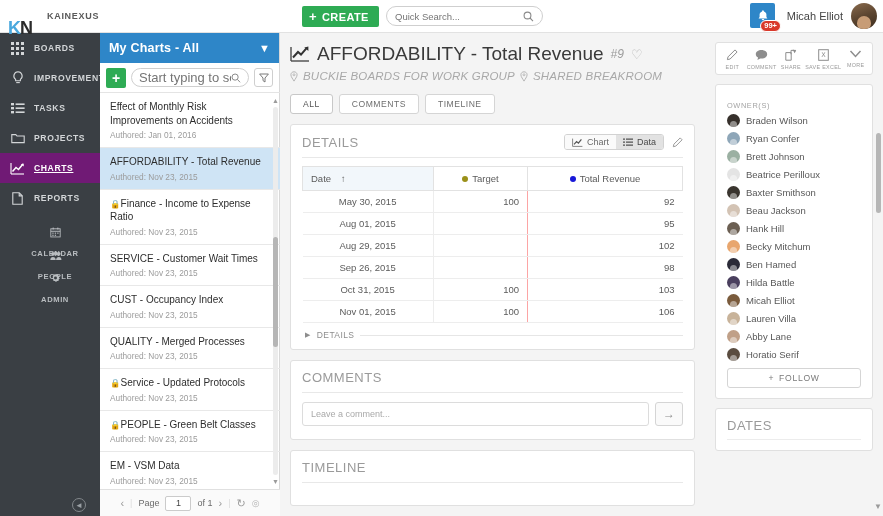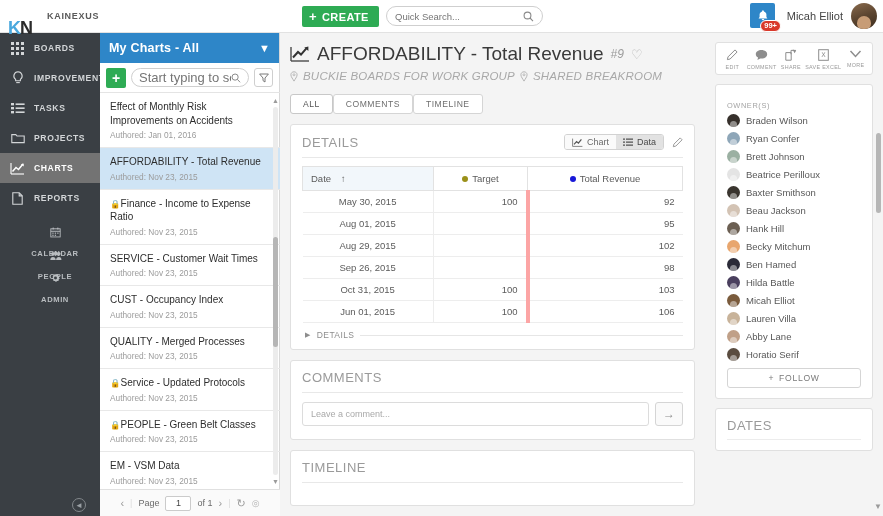--- a/index.html
+++ b/index.html
@@ -50,21 +50,21 @@
 
   
   .leftnav {
     position:absolute; left:0; top:33px; width:100px; height:483px;
     background:#3a3f44; color:#cfd2d4;
   }
   .nav-item {
     height:30px; display:flex; align-items:center; padding-left:10px; gap:9px;
     font-size:8.6px; font-weight:bold; letter-spacing:0.6px; color:#d3d6d8; cursor:pointer;
   }
-  .nav-item.active { background:#737373; color:#ffffff; }
+  .nav-item.active { background:#701a75; color:#ffffff;text-decoration:underline; }
   .nav-item.small { height:23px; font-size:7.6px; color:#b9bdc0;flex-direction:column; }
   .nav-item.small .ico { transform:scale(0.82); }
   .nav-gap { height:12px; }
   .ico { width:15px; height:15px; display:flex; align-items:center; justify-content:center; flex:0 0 15px; }
   .leftnav-foot { position:absolute; bottom:4px; left:72px; }
   .circ-ico { width:14px; height:14px; border-radius:50%; border:1.3px solid #82878b; display:flex; align-items:center; justify-content:center; font-size:8px; color:#9aa0a4; }
 
   
   .listpanel { position:absolute; left:100px; top:33px; width:180px; height:483px; background:#fff; border-right:1px solid #d8d8d8; }
   .list-head {
@@ -103,21 +103,21 @@
   .pager .sep { color:#dcdcdc; }
 
   
   .main { position:absolute; left:280px; top:33px; width:425px; height:483px; background:#f4f4f4; padding:10px 10px 0 10px; overflow:hidden; }
   .title-row { display:flex; align-items:center; gap:7px; }
   .title-ico { width:20px; height:18px; }
   .page-title { font-size:19px; color:#3a3a3a; font-weight:normal; }
   .title-num { font-size:12px; color:#9b9b9b; font-style:italic; }
   .heart { color:#bdbdbd; font-size:13px; cursor:pointer; }
   .sub-row { display:flex; align-items:center; gap:5px; margin-top:5px; color:#a8a8a8; font-size:11.5px; font-style:italic; letter-spacing:0.2px; }
-  .tabrow { display:flex; margin-top:12px; }
+  .tabrow { display:flex; gap:6px; margin-top:12px; }
   .tab {
     border:1px solid #d5d5d5; background:#fff; border-radius:3px; padding:4px 12px;
     font-size:8.6px; color:#6e6e6e; letter-spacing:0.5px; cursor:pointer;
   }
   .tab.active { background:#fff; color:#555; border-color:#c8c8c8; }
   .card { background:#fff; border:1px solid #e0e0e0; border-radius:3px; margin-top:10px; }
   .card-head { display:flex; align-items:center; padding:9px 11px 7px 11px; }
   .card-title { font-size:13px; color:#9a9a9a; letter-spacing:0.5px; }
   .seg { margin-left:auto; display:flex; border:1px solid #d2d2d2; border-radius:3px; overflow:hidden; }
   .seg div { padding:2px 7px; font-size:9px; color:#6a6a6a; display:flex; align-items:center; gap:4px; cursor:pointer; background:#fafafa; }
@@ -125,21 +125,21 @@
   .pencil-sm { margin-left:8px; cursor:pointer; }
   .hr { height:1px; background:#e8e8e8; margin:0 11px; }
   table.data { width:calc(100% - 22px); margin:8px 11px 0 11px; border-collapse:collapse; }
   table.data th {
     font-size:9.5px; font-weight:normal; color:#5b5b5b; padding:6px 8px;
     border:1px solid #e2e2e2; background:#fff; 
   }
   table.data th.c-date { text-align:left; background:#f2f7fb; }
   table.data td { font-size:9.5px; color:#5b5b5b; padding:5px 8px; border-bottom:1px solid #ededed; text-align:right; }
   table.data td.c-date { text-align:center; border-right:1px solid #ededed; }
-  table.data td.c-t { border-right:4px solid #fca5a5; }
+  table.data td.c-t { border-right:1px solid #fca5a5; }
   .dot { display:inline-block; width:6px; height:6px; border-radius:50%; margin-right:4px; vertical-align:middle; }
   .details-foot { display:flex; align-items:center; gap:6px; padding:7px 11px 9px 14px; font-size:8.5px; color:#8d8d8d; letter-spacing:0.4px; }
   .details-foot .line { flex:1; height:1px; background:#e6e6e6; }
   .comment-box { display:flex; gap:6px; padding:0 11px 13px 11px; margin-top:9px; }
   .comment-input { flex:1; height:24px; border:1px solid #dcdcdc; border-radius:3px; padding:0 8px; font-size:9px; color:#a9a9a9; display:flex; align-items:center; background:#fff; }
   .send-btn { width:28px; height:24px; border:1px solid #d5d5d5; border-radius:3px; background:#fafafa; display:flex; align-items:center; justify-content:center; color:#8d8d8d; font-size:12px; cursor:pointer; }
   .empty-body { height:22px; }
 
   
   .rail { position:absolute; left:705px; top:33px; width:178px; height:483px; background:#f4f4f4; padding:9px 10px 0 10px; overflow:hidden; }
@@ -506,21 +506,21 @@
             <td class="c-date">Sep 26, 2015</td>
             <td class="c-t"></td>
             <td>98</td>
           </tr>
           <tr>
             <td class="c-date">Oct 31, 2015</td>
             <td class="c-t">100</td>
             <td>103</td>
           </tr>
           <tr>
-            <td class="c-date">Jun 01, 2015</td>
+            <td class="c-date">Nov 01, 2015</td>
             <td class="c-t">100</td>
             <td>106</td>
           </tr>
         </tbody>
       </table>
       <div class="details-foot">
         <span style="font-size:7px;">▶</span>
         <span>DETAILS</span>
         <span class="line"></span>
       </div>

